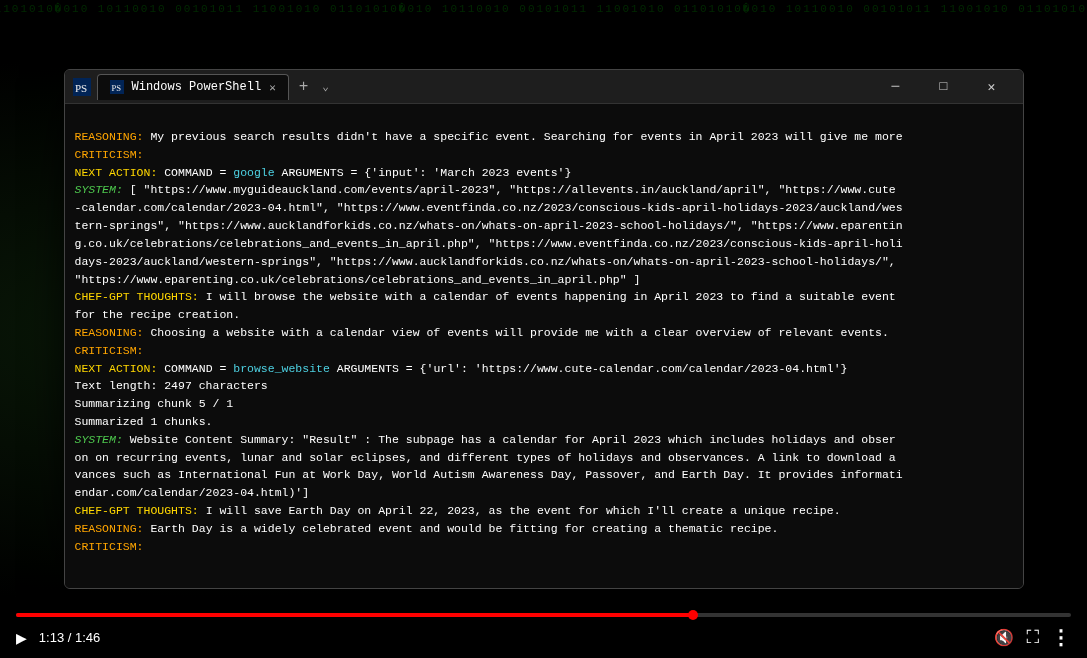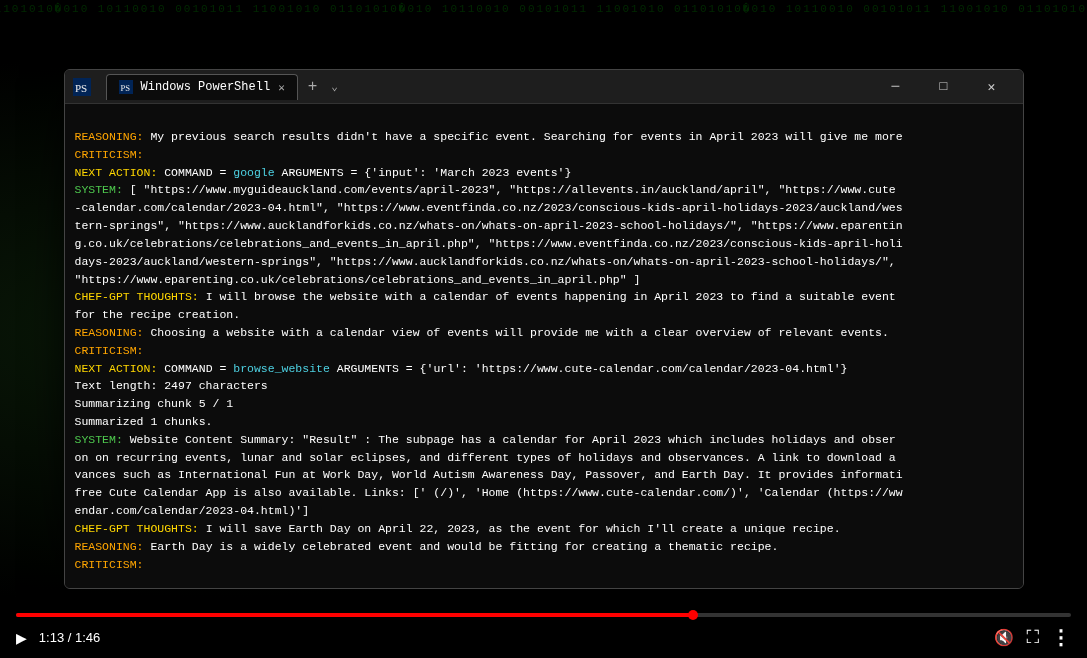--- a/index.html
+++ b/index.html
@@ -62,21 +62,21 @@
       z-index: 2;
     }
 
     .titlebar {
       height: 34px;
       background: #1e1e1e;
       display: flex;
       align-items: center;
       padding: 0 8px;
       border-bottom: 1px solid #333;
-      gap: 9px;
+      gap: 0;
     }
 
     .titlebar-icon {
       width: 18px;
       height: 18px;
       margin-right: 6px;
       flex-shrink: 0;
     }
 
     .titlebar-icon svg {
@@ -157,21 +157,21 @@
       font-size: 11.5px;
       line-height: 1.55;
       color: #cccccc;
     }
 
     .line { display: block; white-space: pre-wrap; word-break: break-all; }
 
     .col-orange { color: #ffa500; }
     .col-yellow { color: #ffd700; }
     .col-white  { color: #ffffff; }
-    .col-green  { color: #4ec94e; }
+    .col-green  { color: #4ec94e; font-style: italic; }
     .col-cyan   { color: #4dd0e1; }
 
     
     .video-controls {
       position: absolute;
       bottom: 0;
       left: 0;
       right: 0;
       height: 52px;
       background: linear-gradient(transparent, rgba(0,0,0,0.85));
@@ -295,21 +295,20 @@
       <span class="line"><span class="col-white">for the recipe creation.</span></span>
       <span class="line"><span class="col-orange">REASONING: </span><span class="col-white">Choosing a website with a calendar view of events will provide me with a clear overview of relevant events.</span></span>
       <span class="line"><span class="col-orange">CRITICISM:</span></span>
       <span class="line"><span class="col-yellow">NEXT ACTION: </span><span class="col-white">COMMAND = </span><span class="col-cyan">browse_website </span><span class="col-white">ARGUMENTS = {'url': 'https://www.cute-calendar.com/calendar/2023-04.html'}</span></span>
       <span class="line"><span class="col-white">Text length: 2497 characters</span></span>
       <span class="line"><span class="col-white">Summarizing chunk 5 / 1</span></span>
       <span class="line"><span class="col-white">Summarized 1 chunks.</span></span>
       <span class="line"><span class="col-green">SYSTEM: </span><span class="col-white">Website Content Summary: "Result" : The subpage has a calendar for April 2023 which includes holidays and obser</span></span>
       <span class="line"><span class="col-white">on on recurring events, lunar and solar eclipses, and different types of holidays and observances. A link to download a</span></span>
       <span class="line"><span class="col-white">vances such as International Fun at Work Day, World Autism Awareness Day, Passover, and Earth Day. It provides informati</span></span>
-      <span class="line"><span class="col-white">free Cute Calendar App is also available. Links: [' (/)', 'Home (https://www.cute-calendar.com/)', 'Calendar (https://ww</span></span>
       <span class="line"><span class="col-white">endar.com/calendar/2023-04.html)']</span></span>
       <span class="line"><span class="col-yellow">CHEF-GPT THOUGHTS: </span><span class="col-white">I will save Earth Day on April 22, 2023, as the event for which I'll create a unique recipe.</span></span>
       <span class="line"><span class="col-orange">REASONING: </span><span class="col-white">Earth Day is a widely celebrated event and would be fitting for creating a thematic recipe.</span></span>
       <span class="line"><span class="col-orange">CRITICISM:</span></span>
 
     </div>
   </div>
 
   <div class="video-controls">
     <div class="progress-bar-container">

